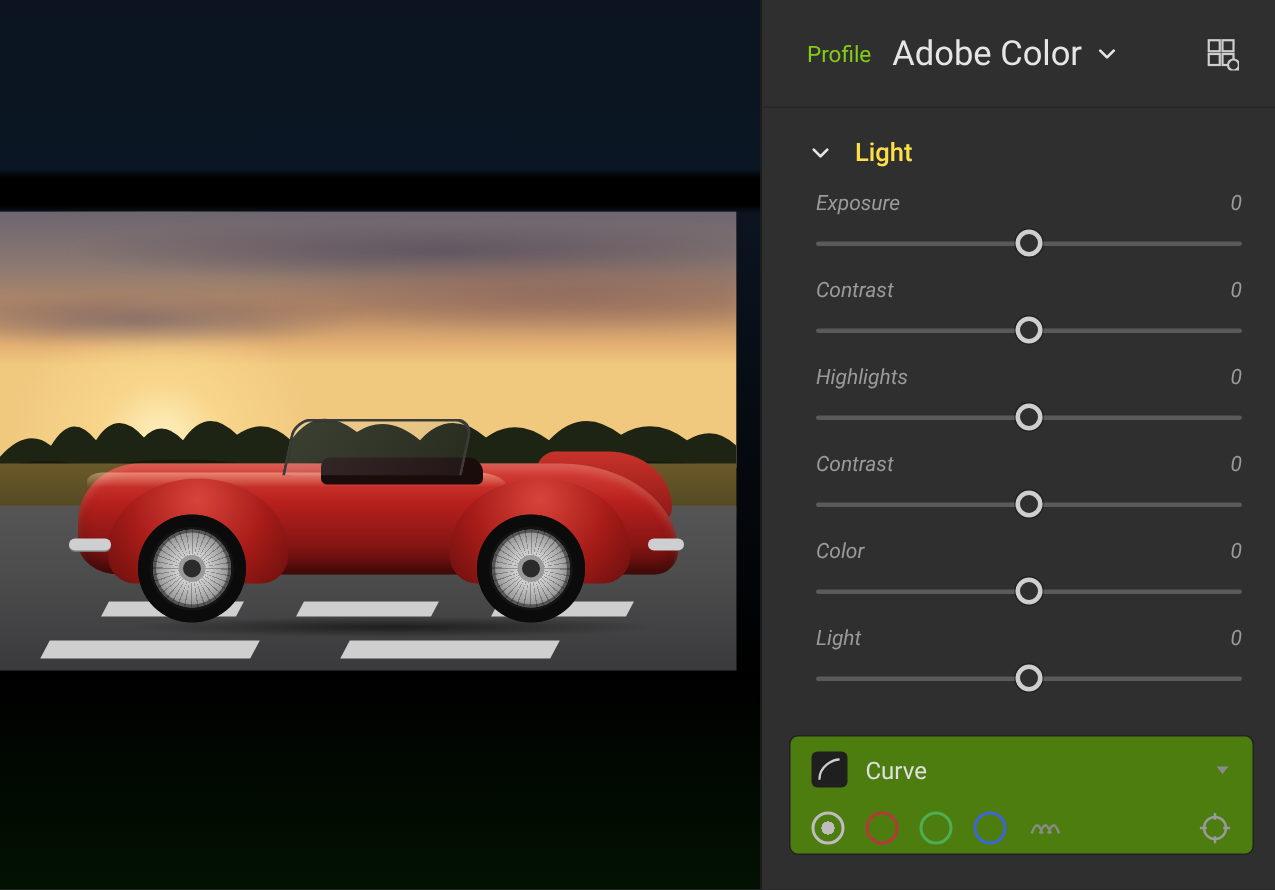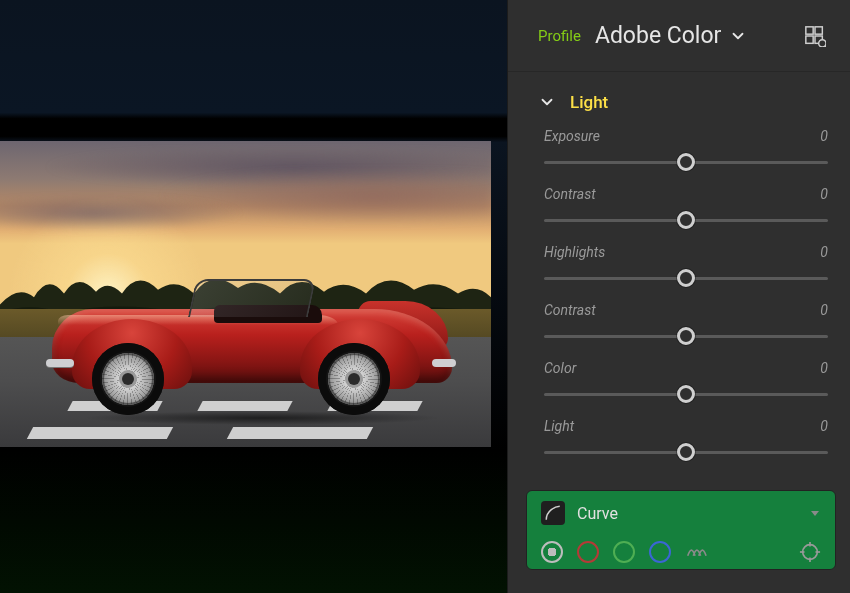--- a/index.html
+++ b/index.html
@@ -52,21 +52,21 @@
   .section-head { display:flex; align-items:center; gap:14px; margin-bottom: 16px; cursor:pointer;}
   .section-title { color:#fde047; font-size:17px; font-weight:500; }
   .sliders { padding-left: 6px; }
   .slider { margin-bottom: 14px; }
   .slider-top { display:flex; justify-content:space-between; font-size:14px; color:#9a9a9a; margin-bottom:8px;font-style:italic;}
   .slider-top .val { color:#9a9a9a; }
   .track { position:relative; height:20px; }
   .rail { position:absolute; left:0; right:0; top:50%; height:3px; margin-top:-1.5px; background:#5a5a5a; border-radius:2px; }
   .thumb { position:absolute; top:50%; width:18px; height:18px; margin-left:-9px; margin-top:-9px; border-radius:50%; background:#2f2f2f; border:3px solid #cfcfcf; cursor:grab; box-shadow: 0 0 0 1px rgba(0,0,0,0.3);}
   
-  .curve-block { margin: 8px 14px 0 18px; background:#15803d; border:1px solid #222; border-radius:6px; padding:0; }
+  .curve-block { margin: 8px 14px 0 18px; background:#4d7c0f; border:1px solid #222; border-radius:6px; padding:0; }
   .curve-head { display:flex; align-items:center; padding:10px 14px; gap:12px; cursor:pointer;}
   .curve-icon { width:24px; height:24px; background:#1f1f1f; border-radius:4px; display:flex; align-items:center; justify-content:center;}
   .curve-title { color:#e0e0e0; font-size:16px; }
   .curve-caret { margin-left:auto; color:#8a8a8a; }
   .curve-channels { display:flex; align-items:center; gap:14px; padding: 6px 14px 6px 14px; }
   .ch { width:22px; height:22px; border-radius:50%; border:2px solid; cursor:pointer; }
   .target-btn { margin-left:auto; width:22px; height:22px; display:flex; align-items:center; justify-content:center; cursor:pointer;}
   .wavy { width:22px; height:22px; display:flex; align-items:center; justify-content:center; cursor:pointer;}
 </style>
 </head>

